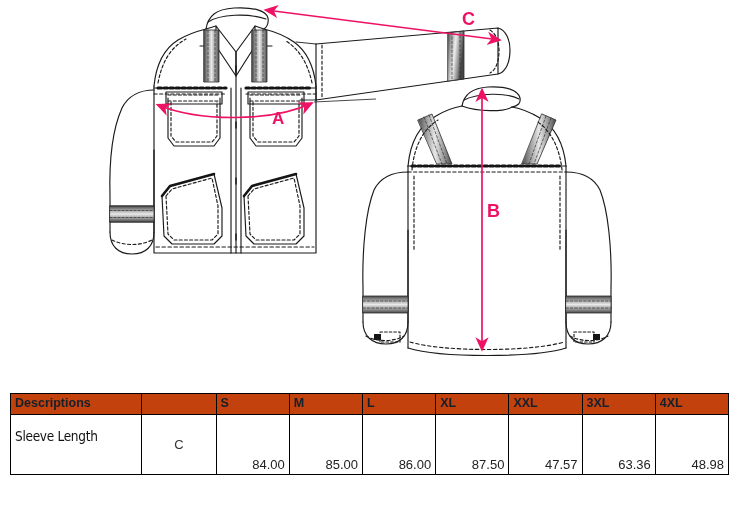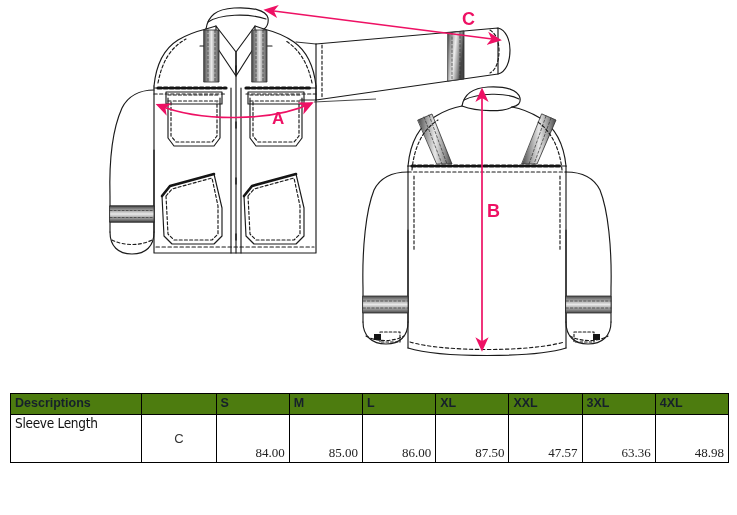--- a/index.html
+++ b/index.html
@@ -16,41 +16,41 @@
     width:719px;
     table-layout:fixed;
     font-size:12.5px;
   }
   table.size-chart td,table.size-chart th{
     border:1px solid #000000;
     padding:0 4px;
     line-height:1.05;
   }
   tr.head-row th{
-    background:#4d7c0f;
+    background:#c2410c;
     font-weight:bold;
     text-align:left;
     height:20px;
     vertical-align:middle;
     font-size:12.5px;
     color:#16202b;
   }
   td.desc{text-align:left;vertical-align:middle;height:21px;color:#333333;}
   td.code{text-align:center;vertical-align:middle;color:#333333;font-size:13px;}
   td.num{text-align:right;vertical-align:middle;color:#222222;font-size:13px;}
   tr.sleeve-row td.desc{
-    vertical-align:top;padding-top:1px;
+    vertical-align:top;padding-top:14px;
     font-family:"Liberation Sans Narrow","DejaVu Sans Condensed","Liberation Sans",sans-serif;
     font-stretch:condensed;
     letter-spacing:-0.3px;
     font-size:13.5px;
     color:#111111;
   }
   tr.sleeve-row td.code{vertical-align:middle;}
-  tr.sleeve-row td.num{vertical-align:bottom;padding-bottom:2px;font-family:Liberation Serif, serif;}
+  tr.sleeve-row td.num{vertical-align:bottom;padding-bottom:2px;}
   tr.sleeve-row td{height:45px;}
   col.c-desc{width:131px;}
   col.c-code{width:74px;}
   col.c-size{width:73px;}
 </style>
 </head>
 <body>
 
 <div id="artwork">
 <svg width="737" height="390" viewBox="0 0 737 390" xmlns="http://www.w3.org/2000/svg">

